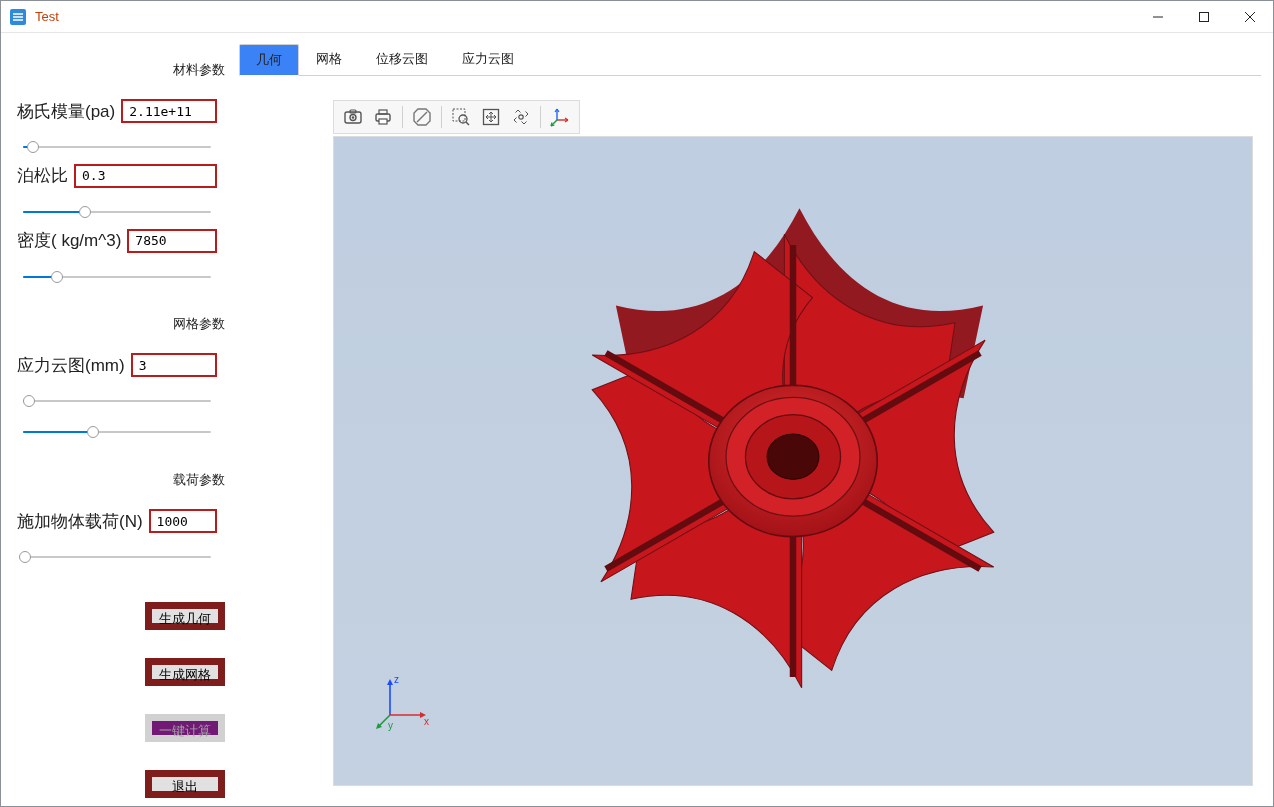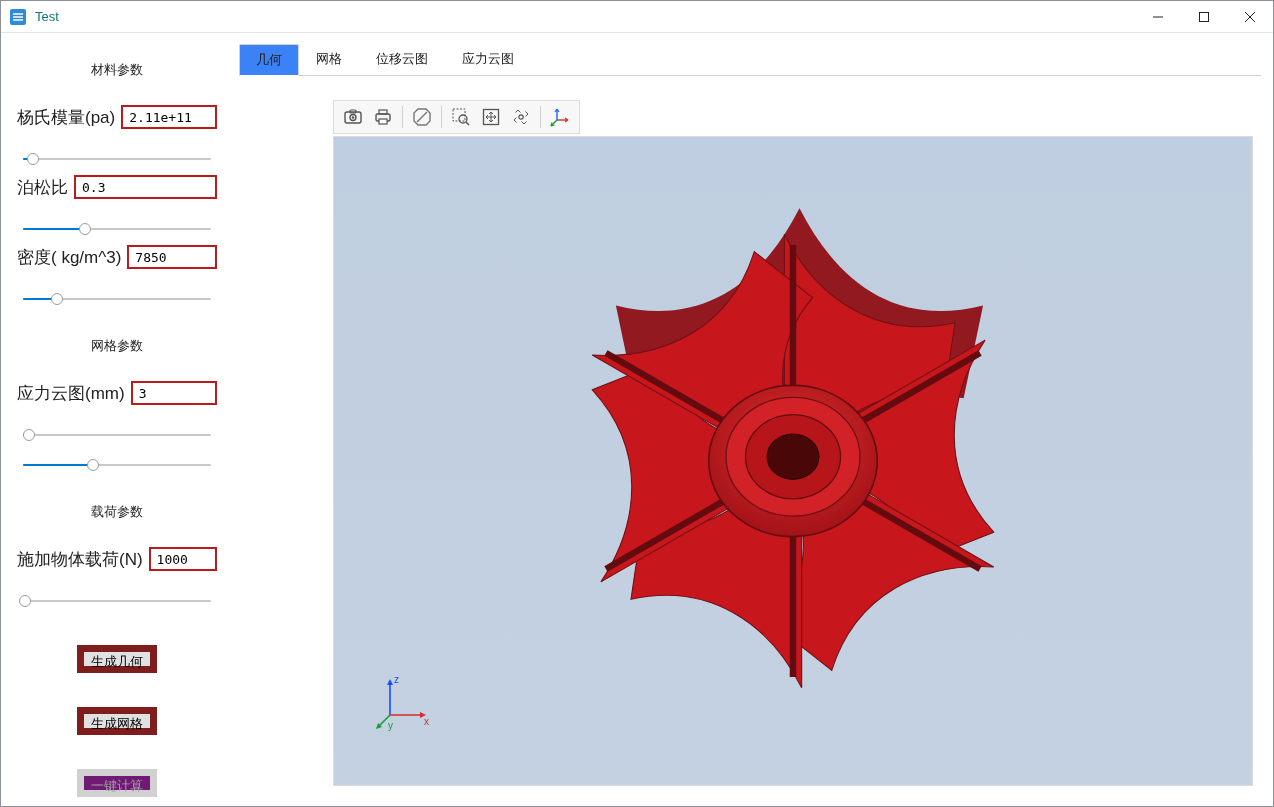--- a/index.html
+++ b/index.html
@@ -1,25 +1,25 @@
 <!DOCTYPE html>
 <html><head>
 <meta charset="utf-8">
 <style>
   * { box-sizing: border-box; font-family: "Microsoft YaHei", "Segoe UI", sans-serif; }
   body { margin: 0; background: #fff; height: 807px; width: 1274px; overflow: hidden; border:1px solid #8a8f98;}
   
   .titlebar { height: 32px; background: #fff; display: flex; align-items: center; padding: 0 0 0 8px; border-bottom: 1px solid #e6e6e6; }
   .titlebar .app-icon { width: 18px; height: 18px; margin-right: 8px; display:inline-flex; align-items:center; justify-content:center;}
-  .titlebar .title { font-size: 13px; color: #0f766e; flex:0 0 auto; }
+  .titlebar .title { font-size: 13px; color: #c2410c; flex:0 0 auto; }
   .titlebar .spacer { flex: 1; }
   .winbtn { width: 46px; height: 32px; display: flex; align-items: center; justify-content: center; font-size: 12px; color:#333; }
   
   .main { display:flex; height: calc(100% - 32px); }
-  .sidebar { width: 232px; padding: 14px 8px 8px 8px; display:flex; flex-direction:column; gap:16px; align-items:center;}
+  .sidebar { width: 232px; padding: 14px 8px 8px 8px; display:flex; flex-direction:column; gap:10px; align-items:flex-end;}
   .section-title { font-size: 13px; color:#222; text-align:center; margin: 14px 0 10px 0; }
   .field-row { display:flex; align-items:center; gap:6px; width:100%; padding-left:8px; padding-right:8px; }
   .field-row label { font-size: 17px; color:#222; white-space:nowrap; flex:0 0 auto; }
   .field-row input[type=text] { flex:1; height:24px; font-size:13px; font-family: "Consolas", monospace; padding:1px 6px; border:2px solid #b91c1c; background:#fff; min-width:40px;}
   .slider-row { width:100%; padding: 0 12px 0 12px; margin-top:4px; margin-bottom:10px; height:20px; position:relative;}
   .slider-track { position:absolute; left:14px; right:14px; top:9px; height:2px; background:#c8c8c8; border-radius:1px;}
   .slider-fill { position:absolute; left:14px; top:9px; height:2px; background:#0078d7; border-radius:1px;}
   .slider-thumb { position:absolute; top:4px; width:12px; height:12px; background:#fff; border:1px solid #9a9a9a; border-radius:50%; transform:translateX(-50%);}
   .action-btn { width:80px; height:28px; font-size:13px; background:#e1e1e1; border:7px solid #7f1d1d; cursor:pointer; margin-top:18px;}
   .action-btn:disabled { color:#a0a0a0; background:#701a75; border-color:#d1d1d1; cursor:default;}

